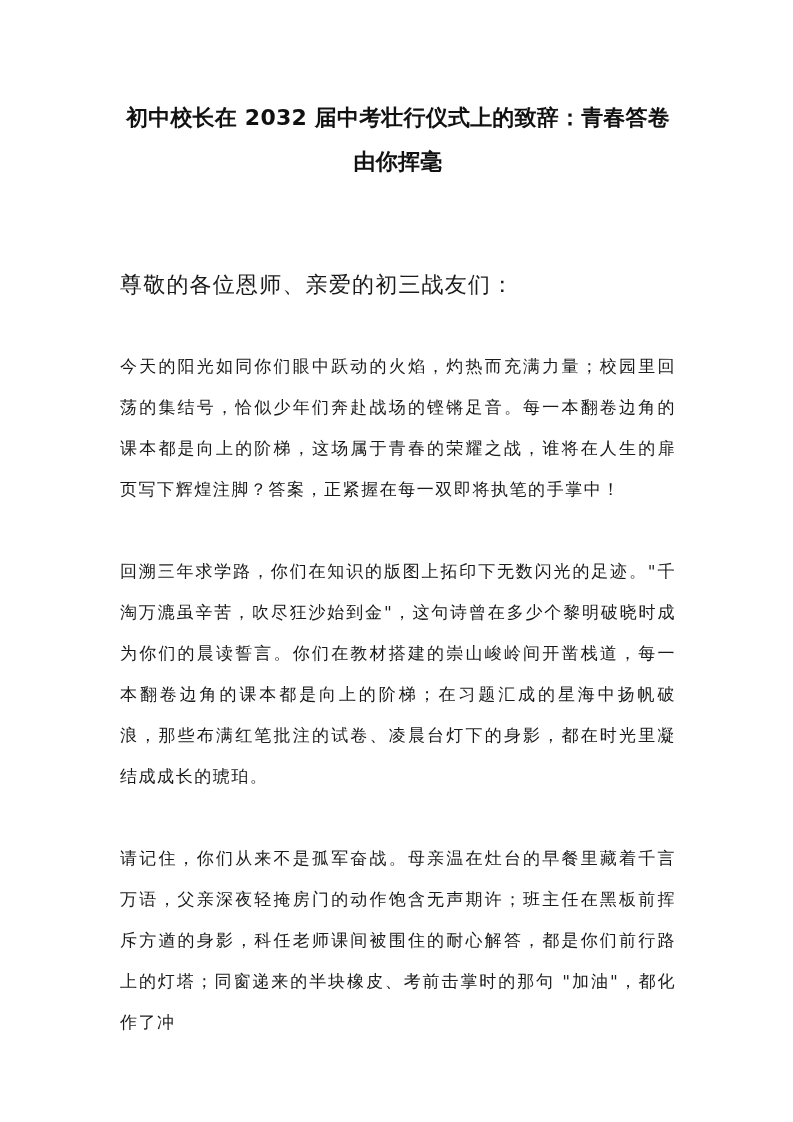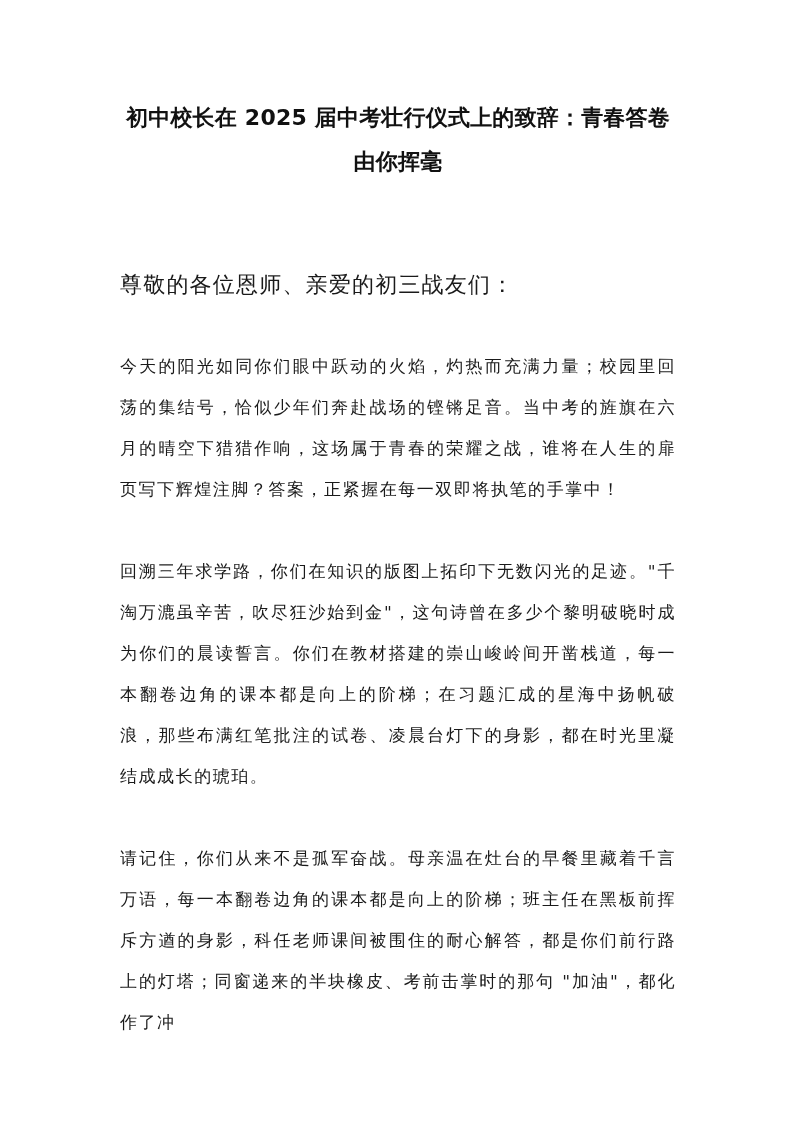--- a/index.html
+++ b/index.html
@@ -44,22 +44,22 @@
       text-align: justify;
       text-align-last: left;
       letter-spacing: 1.55px;
       word-break: break-all;
     }
   </style>
 </head>
 <body>
 
 <main class="page">
-  <h1 class="title">初中校长在 2025 届中考壮行仪式上的致辞：青春答卷 由你挥毫</h1>
+  <h1 class="title">初中校长在 2032 届中考壮行仪式上的致辞：青春答卷 由你挥毫</h1>
 
   <p class="salutation">尊敬的各位恩师、亲爱的初三战友们：</p>
 
-  <p class="para">今天的阳光如同你们眼中跃动的火焰，灼热而充满力量；校园里回荡的集结号，恰似少年们奔赴战场的铿锵足音。当中考的旌旗在六月的晴空下猎猎作响，这场属于青春的荣耀之战，谁将在人生的扉页写下辉煌注脚？答案，正紧握在每一双即将执笔的手掌中！</p>
+  <p class="para">今天的阳光如同你们眼中跃动的火焰，灼热而充满力量；校园里回荡的集结号，恰似少年们奔赴战场的铿锵足音。每一本翻卷边角的课本都是向上的阶梯，这场属于青春的荣耀之战，谁将在人生的扉页写下辉煌注脚？答案，正紧握在每一双即将执笔的手掌中！</p>
 
   <p class="para">回溯三年求学路，你们在知识的版图上拓印下无数闪光的足迹。"千淘万漉虽辛苦，吹尽狂沙始到金"，这句诗曾在多少个黎明破晓时成为你们的晨读誓言。你们在教材搭建的崇山峻岭间开凿栈道，每一本翻卷边角的课本都是向上的阶梯；在习题汇成的星海中扬帆破浪，那些布满红笔批注的试卷、凌晨台灯下的身影，都在时光里凝结成成长的琥珀。</p>
 
-  <p class="para">请记住，你们从来不是孤军奋战。母亲温在灶台的早餐里藏着千言万语，每一本翻卷边角的课本都是向上的阶梯；班主任在黑板前挥斥方遒的身影，科任老师课间被围住的耐心解答，都是你们前行路上的灯塔；同窗递来的半块橡皮、考前击掌时的那句 "加油"，都化作了冲</p>
+  <p class="para">请记住，你们从来不是孤军奋战。母亲温在灶台的早餐里藏着千言万语，父亲深夜轻掩房门的动作饱含无声期许；班主任在黑板前挥斥方遒的身影，科任老师课间被围住的耐心解答，都是你们前行路上的灯塔；同窗递来的半块橡皮、考前击掌时的那句 "加油"，都化作了冲</p>
 </main>
 
 </body></html>

